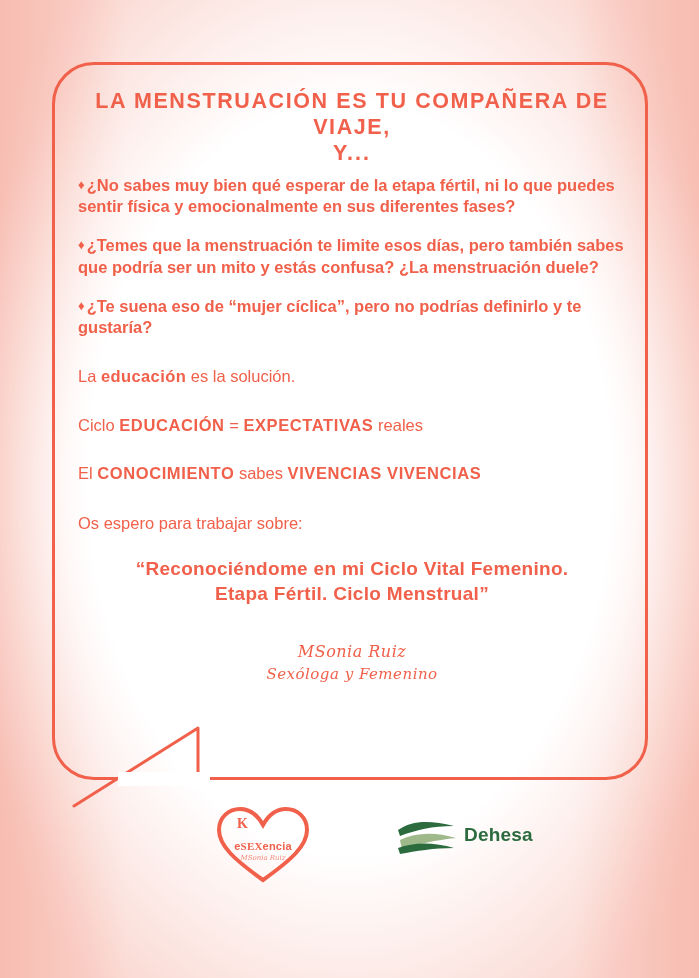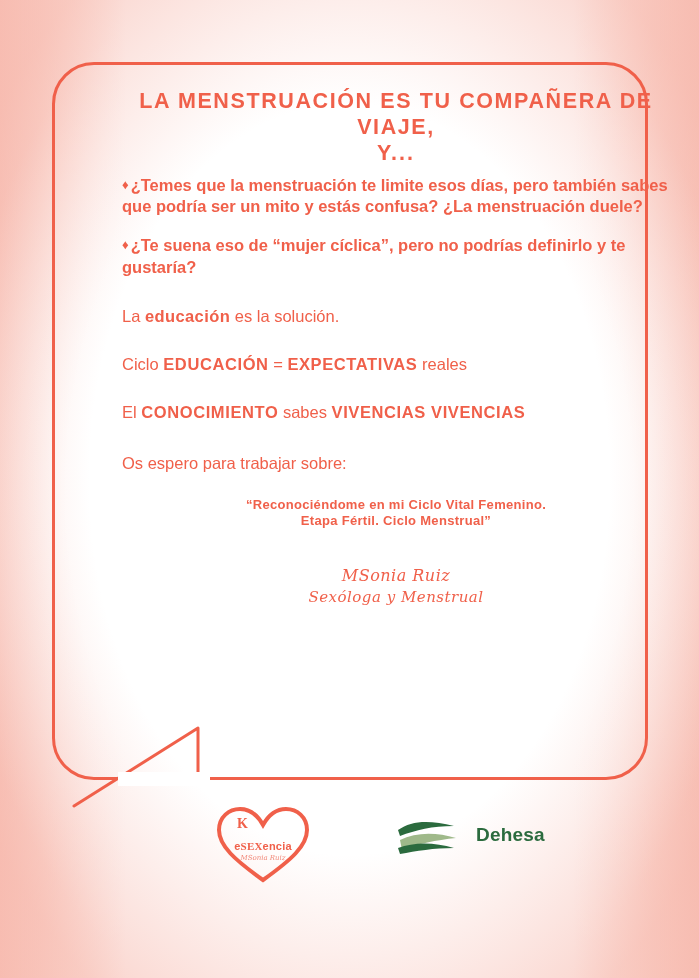--- a/index.html
+++ b/index.html
@@ -60,21 +60,20 @@
     background: #ffffff;
   }
 
   .content {
     position: absolute;
     left: 72px;
     top: 88px;
     width: 560px;
     box-sizing: border-box;
     padding: 0 6px;
-    margin-left: 44px;
   }
 
   h1.title {
     margin: 0 0 4px 0;
     color: #f0604a;
     font-size: 21.5px;
     font-weight: bold;
     letter-spacing: 1.6px;
     text-align: center;
     line-height: 1.22;
@@ -124,21 +123,21 @@
     margin: 30px 0 0 0;
     text-align: left;
     color: #f0604a;
     font-size: 16.5px;
   }
 
   .workshop {
     margin: 24px 0 0 0;
     text-align: center;
     color: #f0604a;
-    font-size: 13px;
+    font-size: 19px;
     font-weight: bold;
     line-height: 1.3;
     letter-spacing: 0.3px;
   }
 
   .signature {
     margin: 34px 0 0 0;
     text-align: center;
     color: #f0604a;
     font-family: "DejaVu Serif", serif;
@@ -230,62 +229,62 @@
     height: 38px;
   }
   .dehesa-text {
     position: absolute;
     left: 68px;
     top: 8px;
     color: #2b6b3e;
     font-size: 19px;
     font-weight: bold;
     letter-spacing: 0.2px;
-    margin-left: 12px;
   }
 </style>
 </head>
 <body>
 
 <div class="poster">
   <div class="vignette"></div>
 
   <div class="bubble"></div>
   <svg class="bubble-tail" viewBox="0 0 140 92">
     <polyline points="8,88 132,10 132,60" fill="none" stroke="#f0604a" stroke-width="3" stroke-linejoin="round" stroke-linecap="round"></polyline>
   </svg>
   <div class="tail-cover"></div>
 
   <div class="content">
     <h1 class="title">
       <span>LA MENSTRUACIÓN ES TU COMPAÑERA DE VIAJE,</span>
       <span class="title-line2">Y...</span>
     </h1>
 
+    <p class="question"><span class="bullet">♦</span><span>¿No sabes muy bien qué esperar de la etapa fértil, ni lo que puedes sentir física y emocionalmente en sus diferentes fases?</span></p>
 
     <p class="question"><span class="bullet">♦</span><span>¿Temes que la menstruación te limite esos días, pero también sabes que podría ser un mito y estás confusa? ¿La menstruación duele?</span></p>
 
     <p class="question"><span class="bullet">♦</span><span>¿Te suena eso de “mujer cíclica”, pero no podrías definirlo y te gustaría?</span></p>
 
     <p class="slogan s1"><span>La </span><span class="strong">educación</span><span> es la solución.</span></p>
 
     <p class="slogan s2"><span>Ciclo </span><span class="big">EDUCACIÓN</span><span> = </span><span class="big">EXPECTATIVAS</span><span> reales</span></p>
 
     <p class="slogan s3"><span>El </span><span class="big">CONOCIMIENTO</span><span> sabes </span><span class="big">VIVENCIAS VIVENCIAS</span></p>
 
     <p class="invite">Os espero para trabajar sobre:</p>
 
     <p class="workshop">
       <span>“Reconociéndome en mi Ciclo Vital Femenino.</span><br>
       <span>Etapa Fértil. Ciclo Menstrual”</span>
     </p>
 
     <p class="signature">
       <span class="sig-name">MSonia Ruiz</span>
-      <span class="sig-role">Sexóloga y Menstrual</span>
+      <span class="sig-role">Sexóloga y Femenino</span>
     </p>
   </div>
 
   <div class="logos">
 
     <div class="logo-esexencia">
       <div class="heart-wrap">
         <svg class="heart" viewBox="0 0 96 78">
           <path d="M48 74 C 20 54, 4 40, 4 24 C 4 11, 14 3, 25 3 C 35 3, 43 10, 48 19 C 53 10, 61 3, 71 3 C 82 3, 92 11, 92 24 C 92 40, 76 54, 48 74 Z" fill="none" stroke="#f0604a" stroke-width="4"></path>
         </svg>

